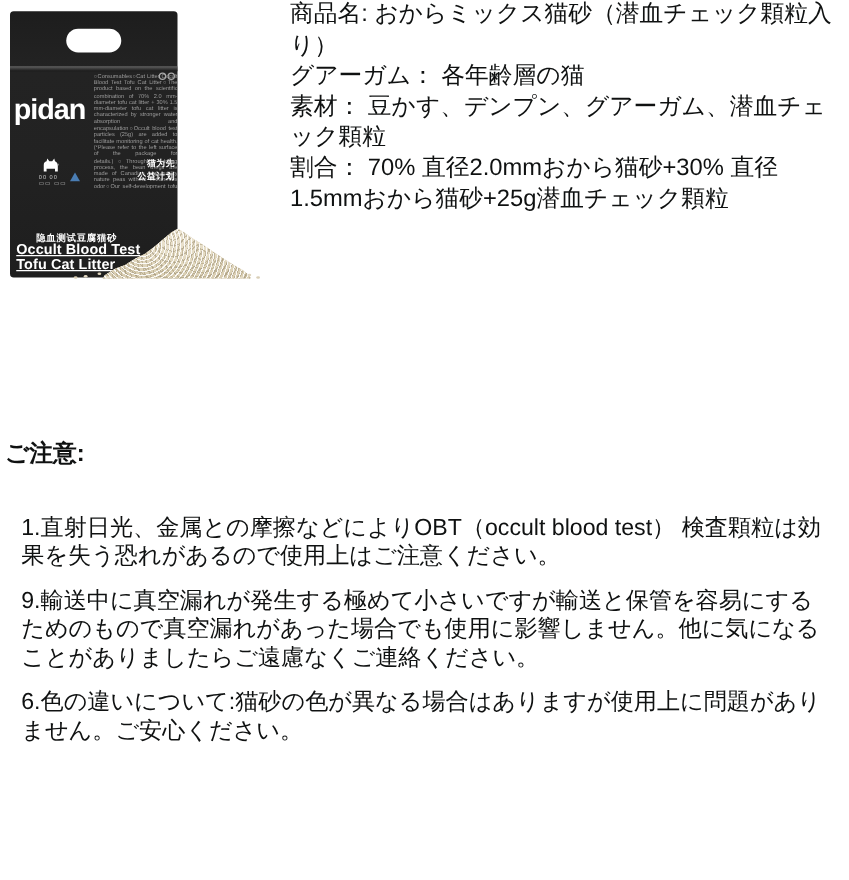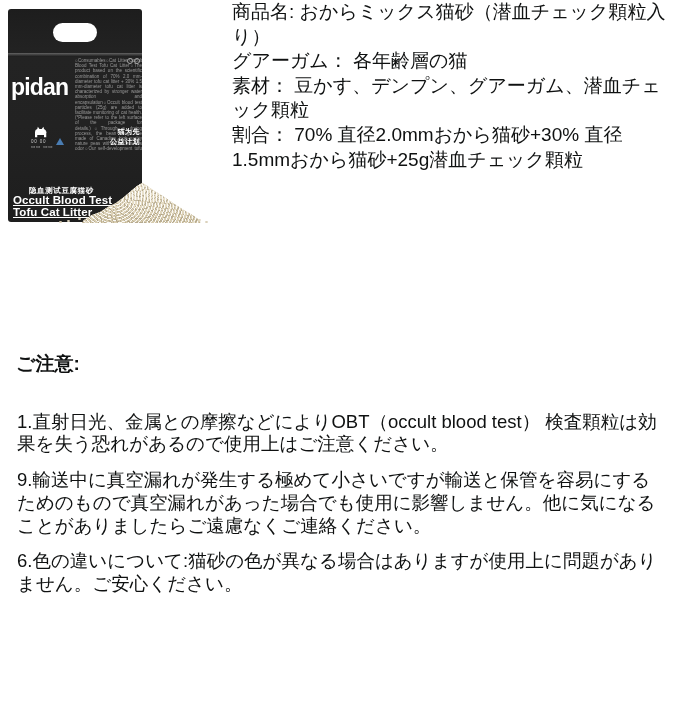--- a/index.html
+++ b/index.html
@@ -84,21 +84,21 @@
   }
   .info p{margin:0;}
   .b{font-weight:400;}
 
   
   .notes{
     position:absolute;left:4px;top:353px;width:673px;
     font-size:18.5px;line-height:22.7px;
   }
   .notes p{margin:13px;}
-  .notes .heading{font-weight:700;margin:0 0 35px 12px;font-size:19px;}
+  .notes .heading{font-weight:700;margin:0 0 35px 0;font-size:19px;}
 </style>
 </head>
 <body>
 
 <div class="canvas">
 
   <div class="hero">
     <div class="bag">
       <div class="handle"></div>
       <div class="crease"></div>

